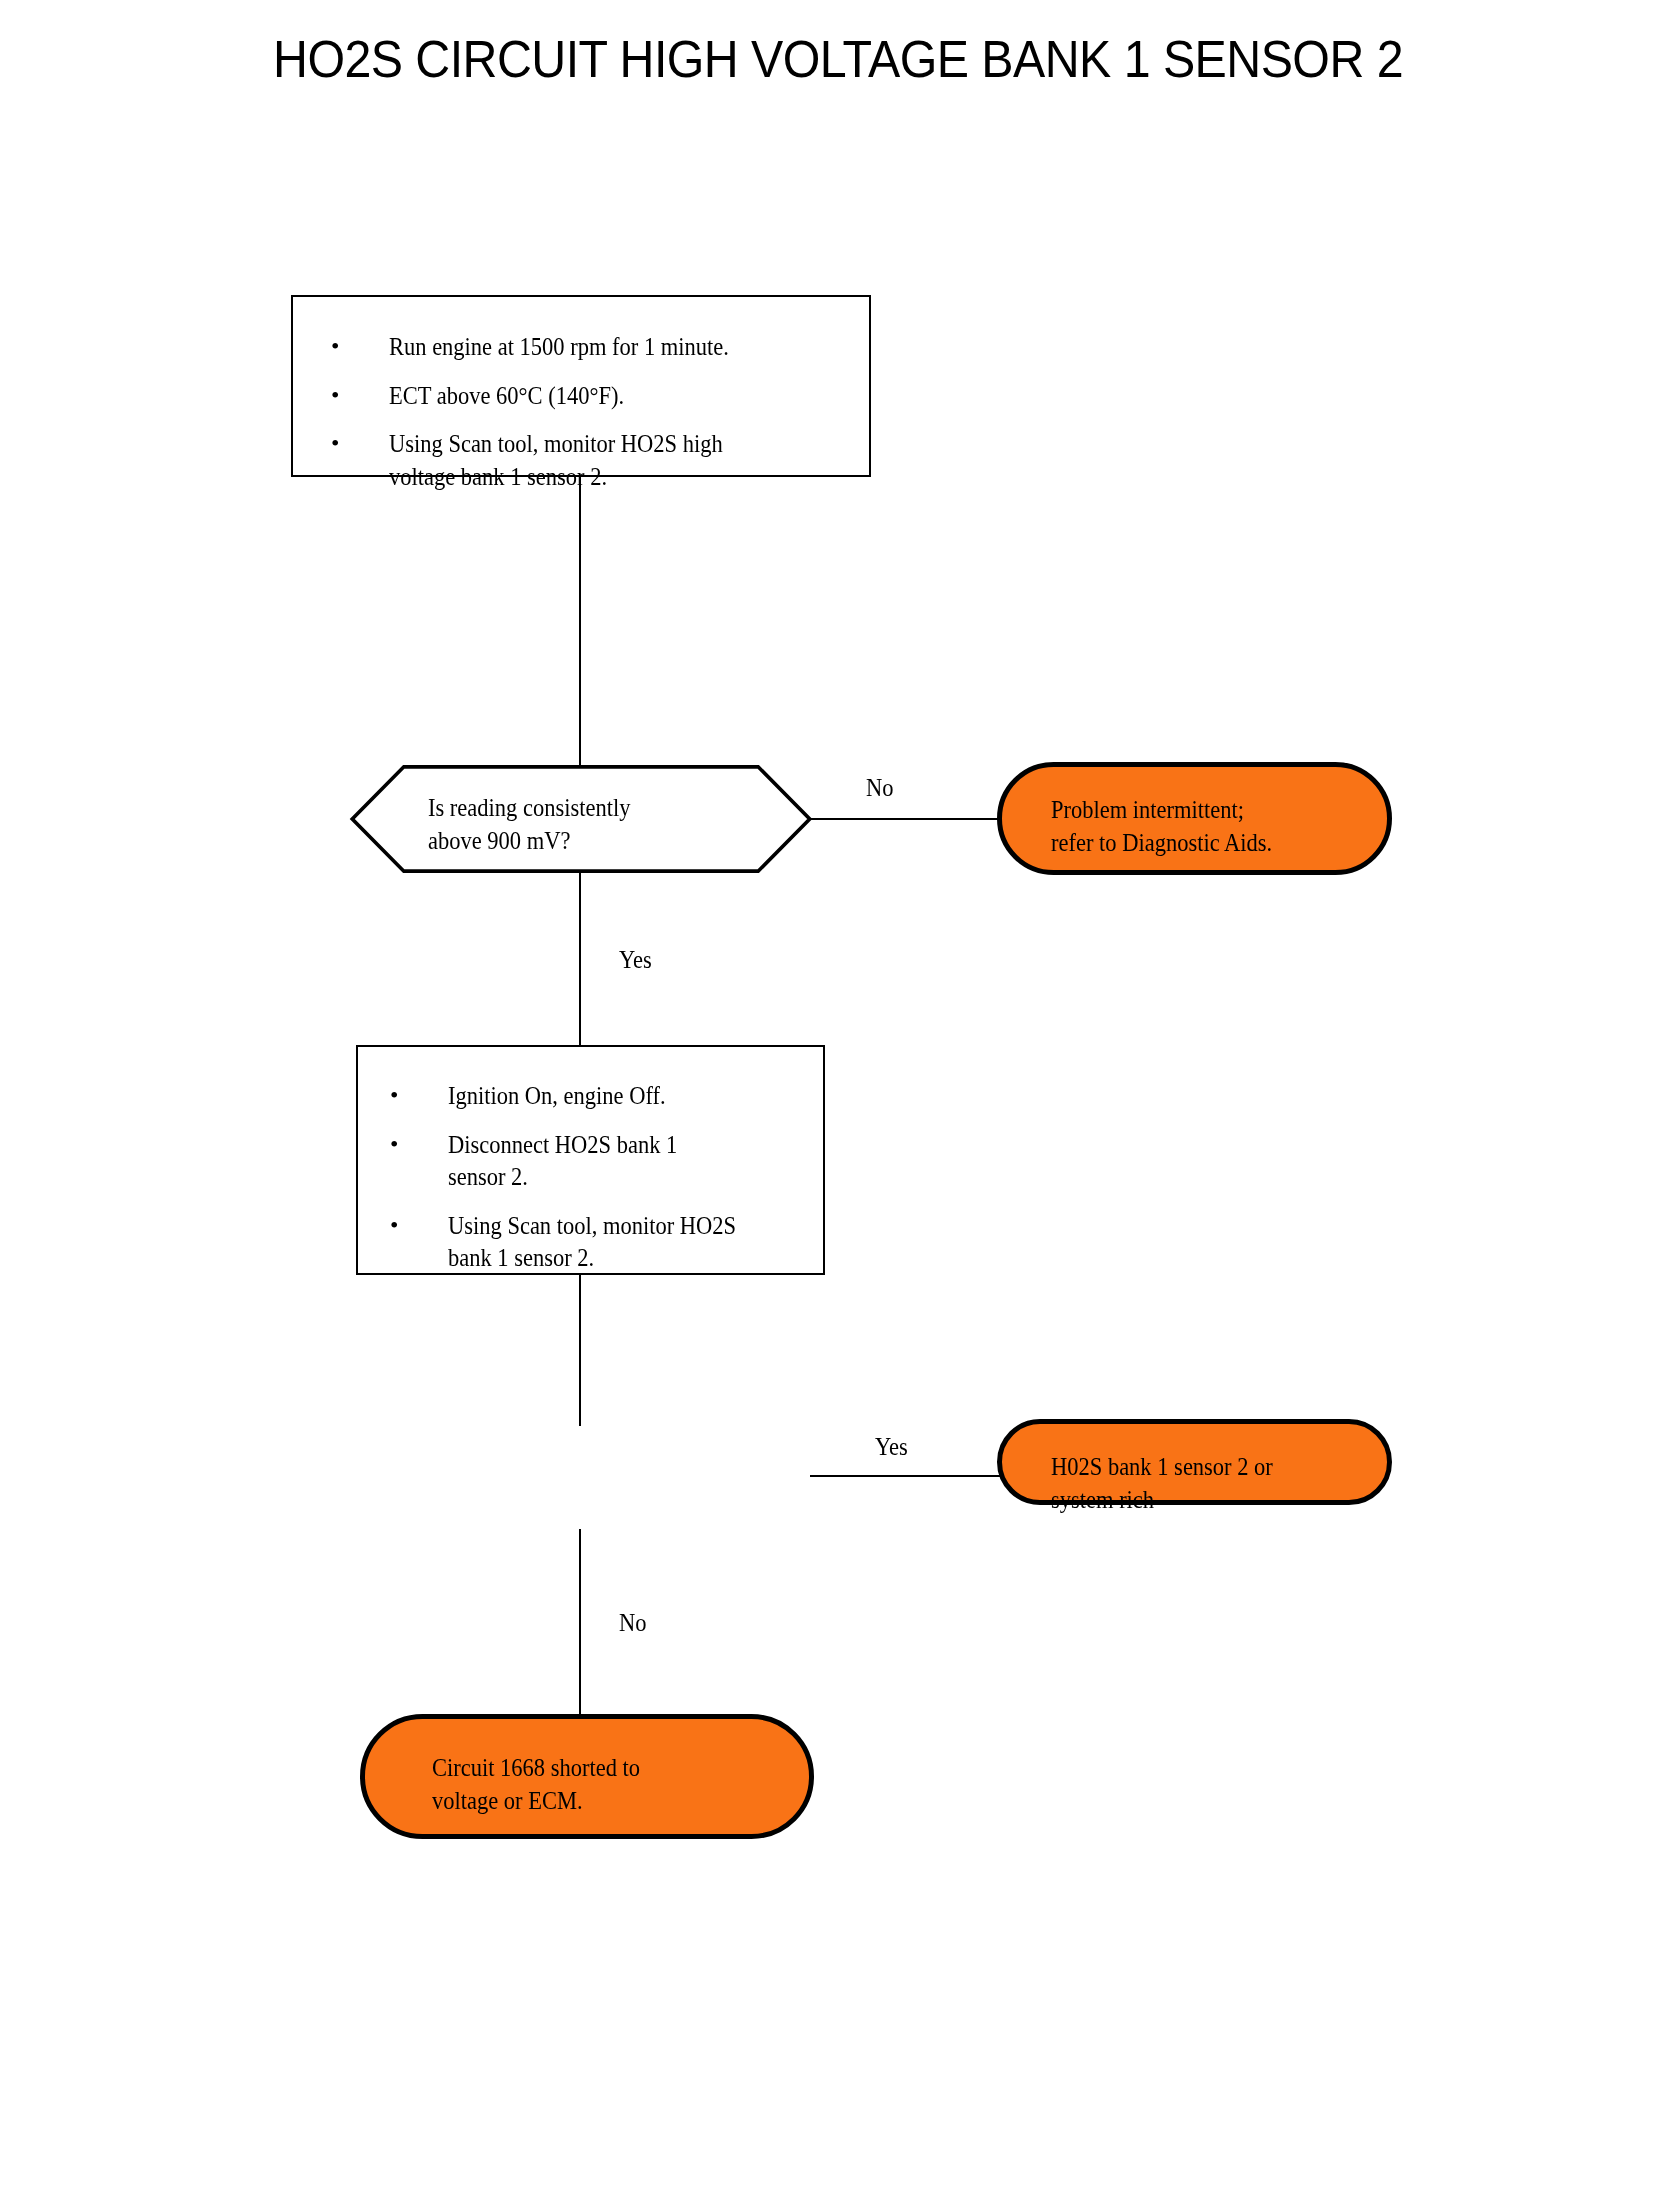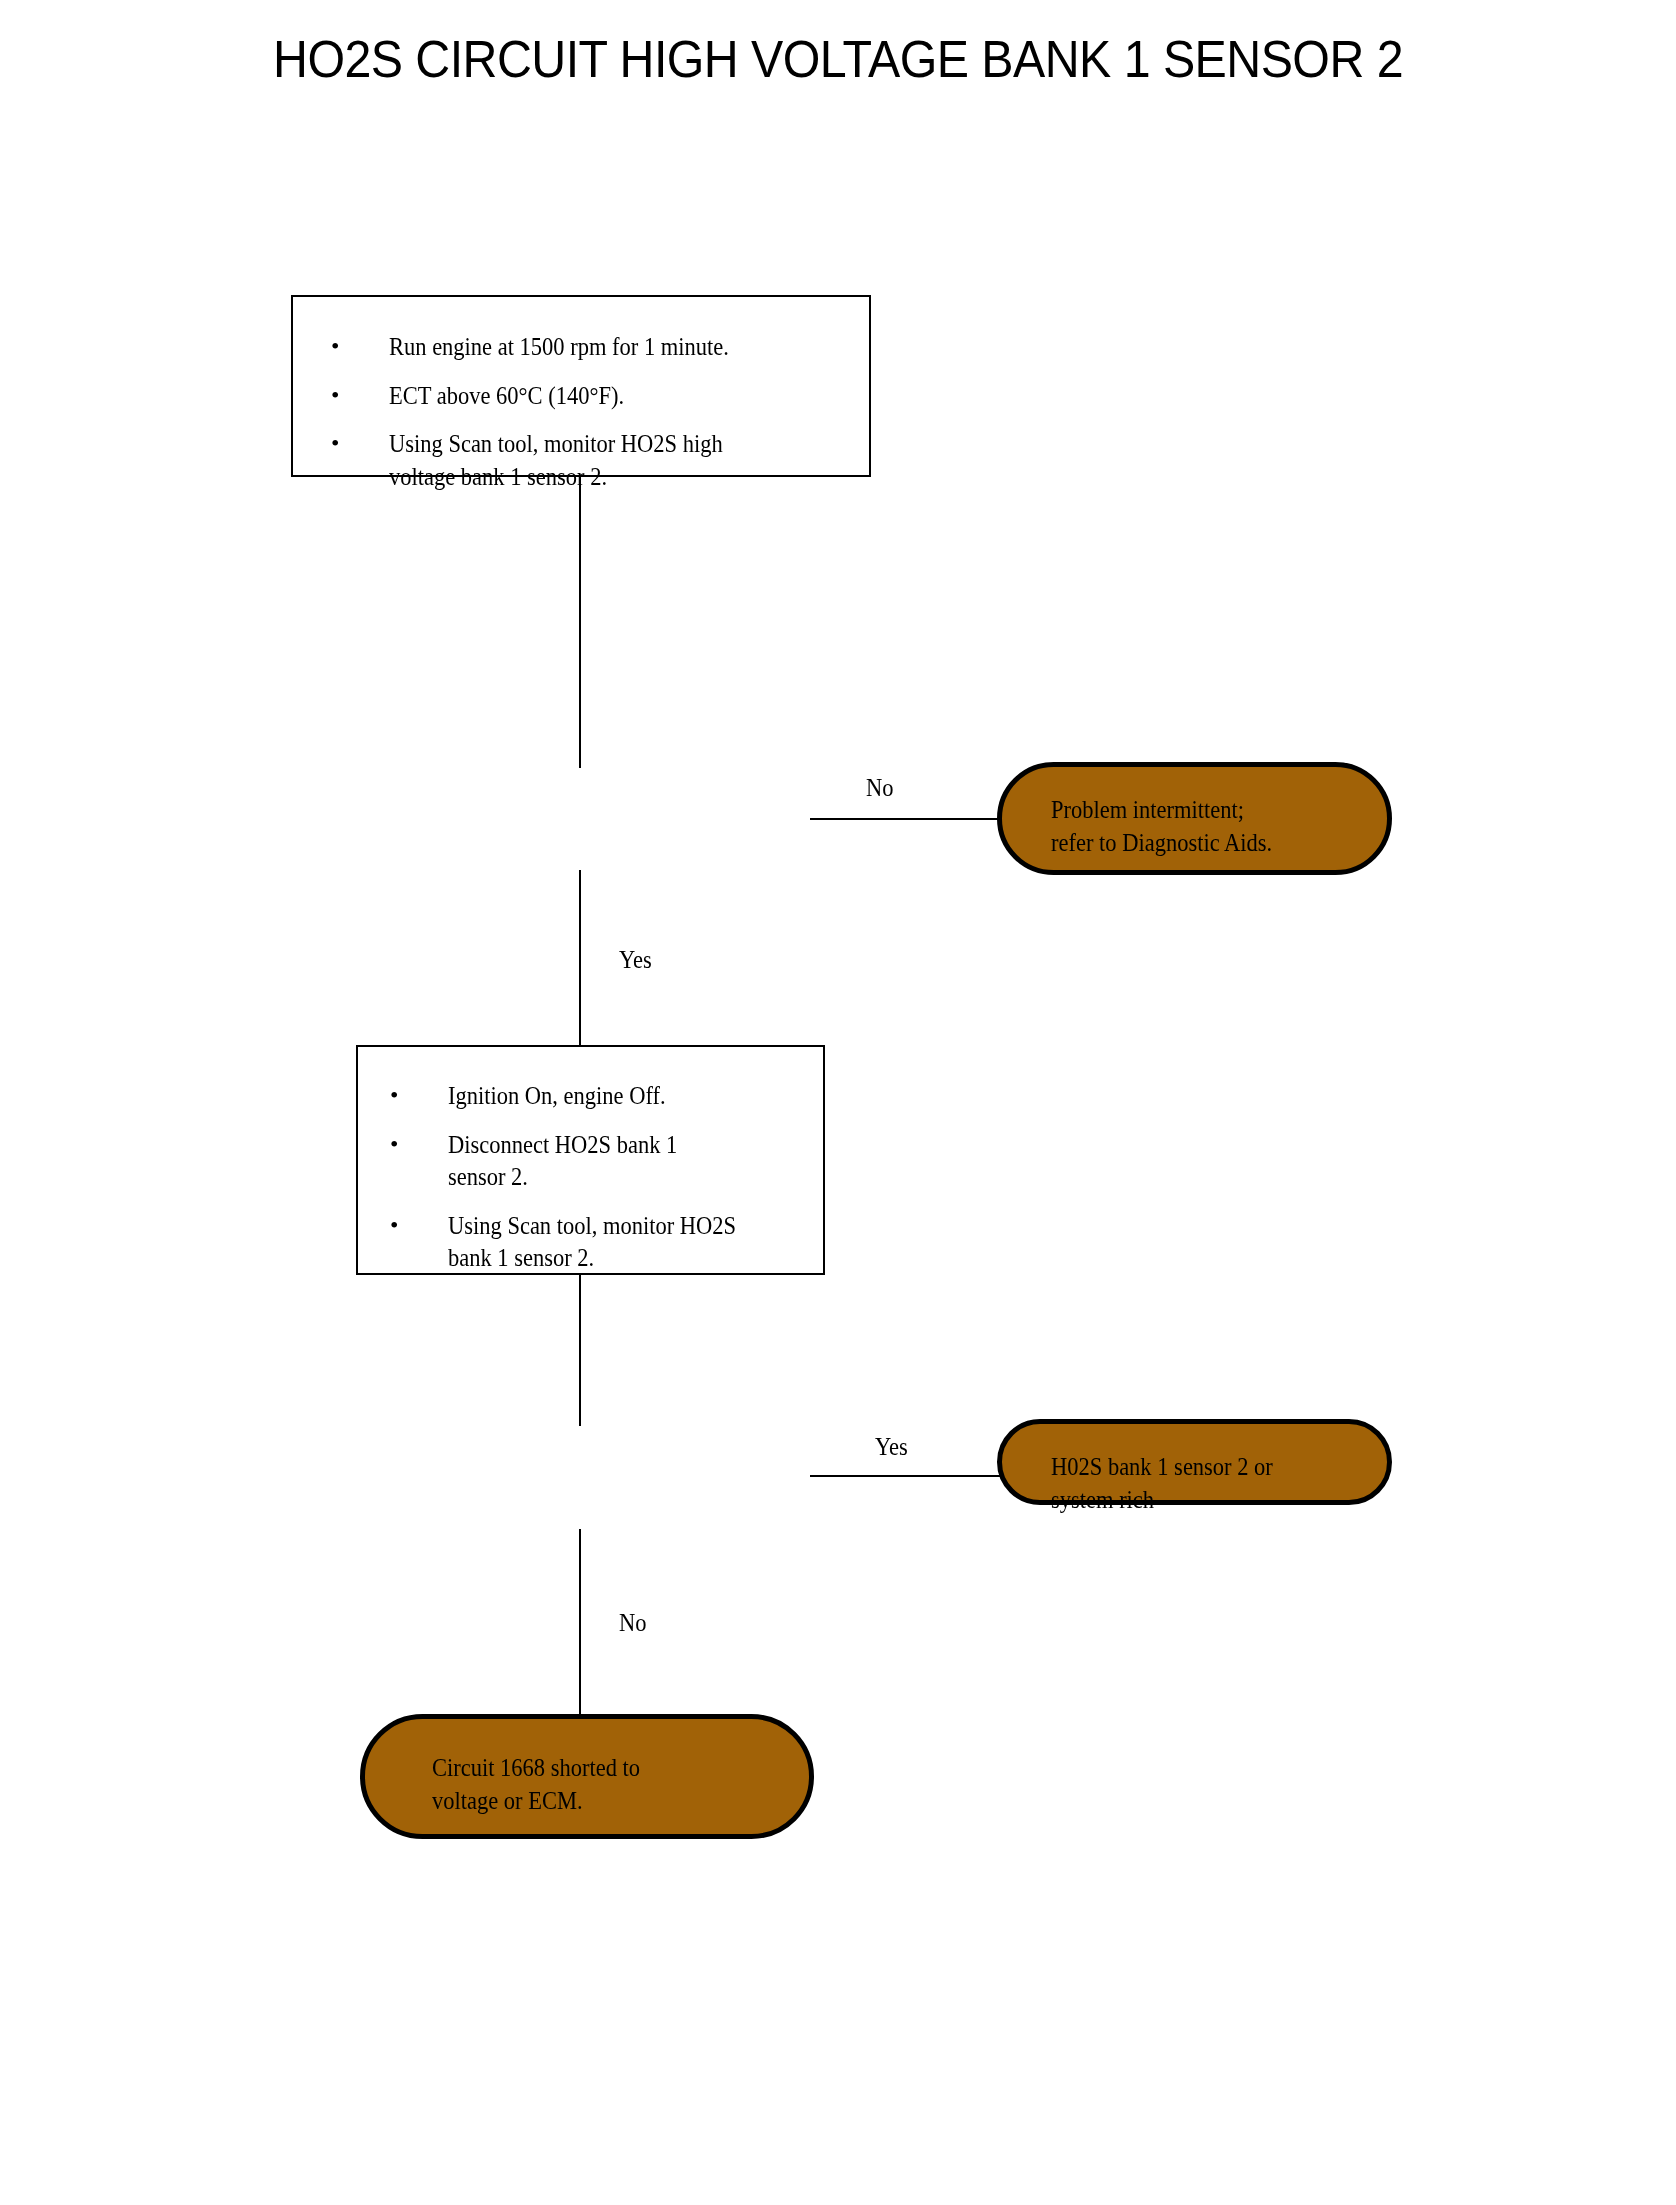--- a/index.html
+++ b/index.html
@@ -95,21 +95,21 @@
     line-height: 1.32;
     transform: scaleX(0.90);
     transform-origin: left top;
     white-space: pre-line;
   }
 
   
   .terminator {
     position: absolute;
     border: 5.5px solid #000000;
-    background: #a16207;
+    background: #f97316;
     box-sizing: border-box;
   }
   .terminator-label {
     position: absolute;
     font-family: "Liberation Serif", "DejaVu Serif", serif;
     font-size: 25px;
     line-height: 1.32;
     transform: scaleX(0.90);
     transform-origin: left top;
     white-space: pre-line;
@@ -156,20 +156,27 @@
       <li class="bullet-item">
         <span class="bullet-dot">•</span>
         <span class="bullet-label">Using Scan tool, monitor HO2S high
 voltage bank 1 sensor 2.</span>
       </li>
     </ul>
   </div>
 
   <div class="conn-v" style="left:579px; top:477px; height:291px;"></div>
 
+  <div class="decision" style="left:350px; top:765px; width:462px; height:108px;">
+    <svg width="462" height="108" viewBox="0 0 760 178">
+      <polygon points="88,3 672,3 757,89 672,175 88,175 3,89" fill="#ffffff" stroke="#000000" stroke-width="6" stroke-linejoin="miter"></polygon>
+    </svg>
+    <div class="decision-label" style="left:78px; top:25.5px; width:340px;">Is reading consistently
+above 900 mV?</div>
+  </div>
 
   <div class="conn-h" style="left:810px; top:818px; width:190px;"></div>
   <div class="branch-label" style="left:866px; top:773px;">No</div>
 
   <div class="terminator" style="left:997px; top:762px; width:395px; height:113px; border-radius:57px;">
     <div class="terminator-label" style="left:49px; top:25.5px; width:328px;">Problem intermittent;
 refer to Diagnostic Aids.</div>
   </div>
 
   <div class="conn-v" style="left:579px; top:870px; height:176px;"></div>

